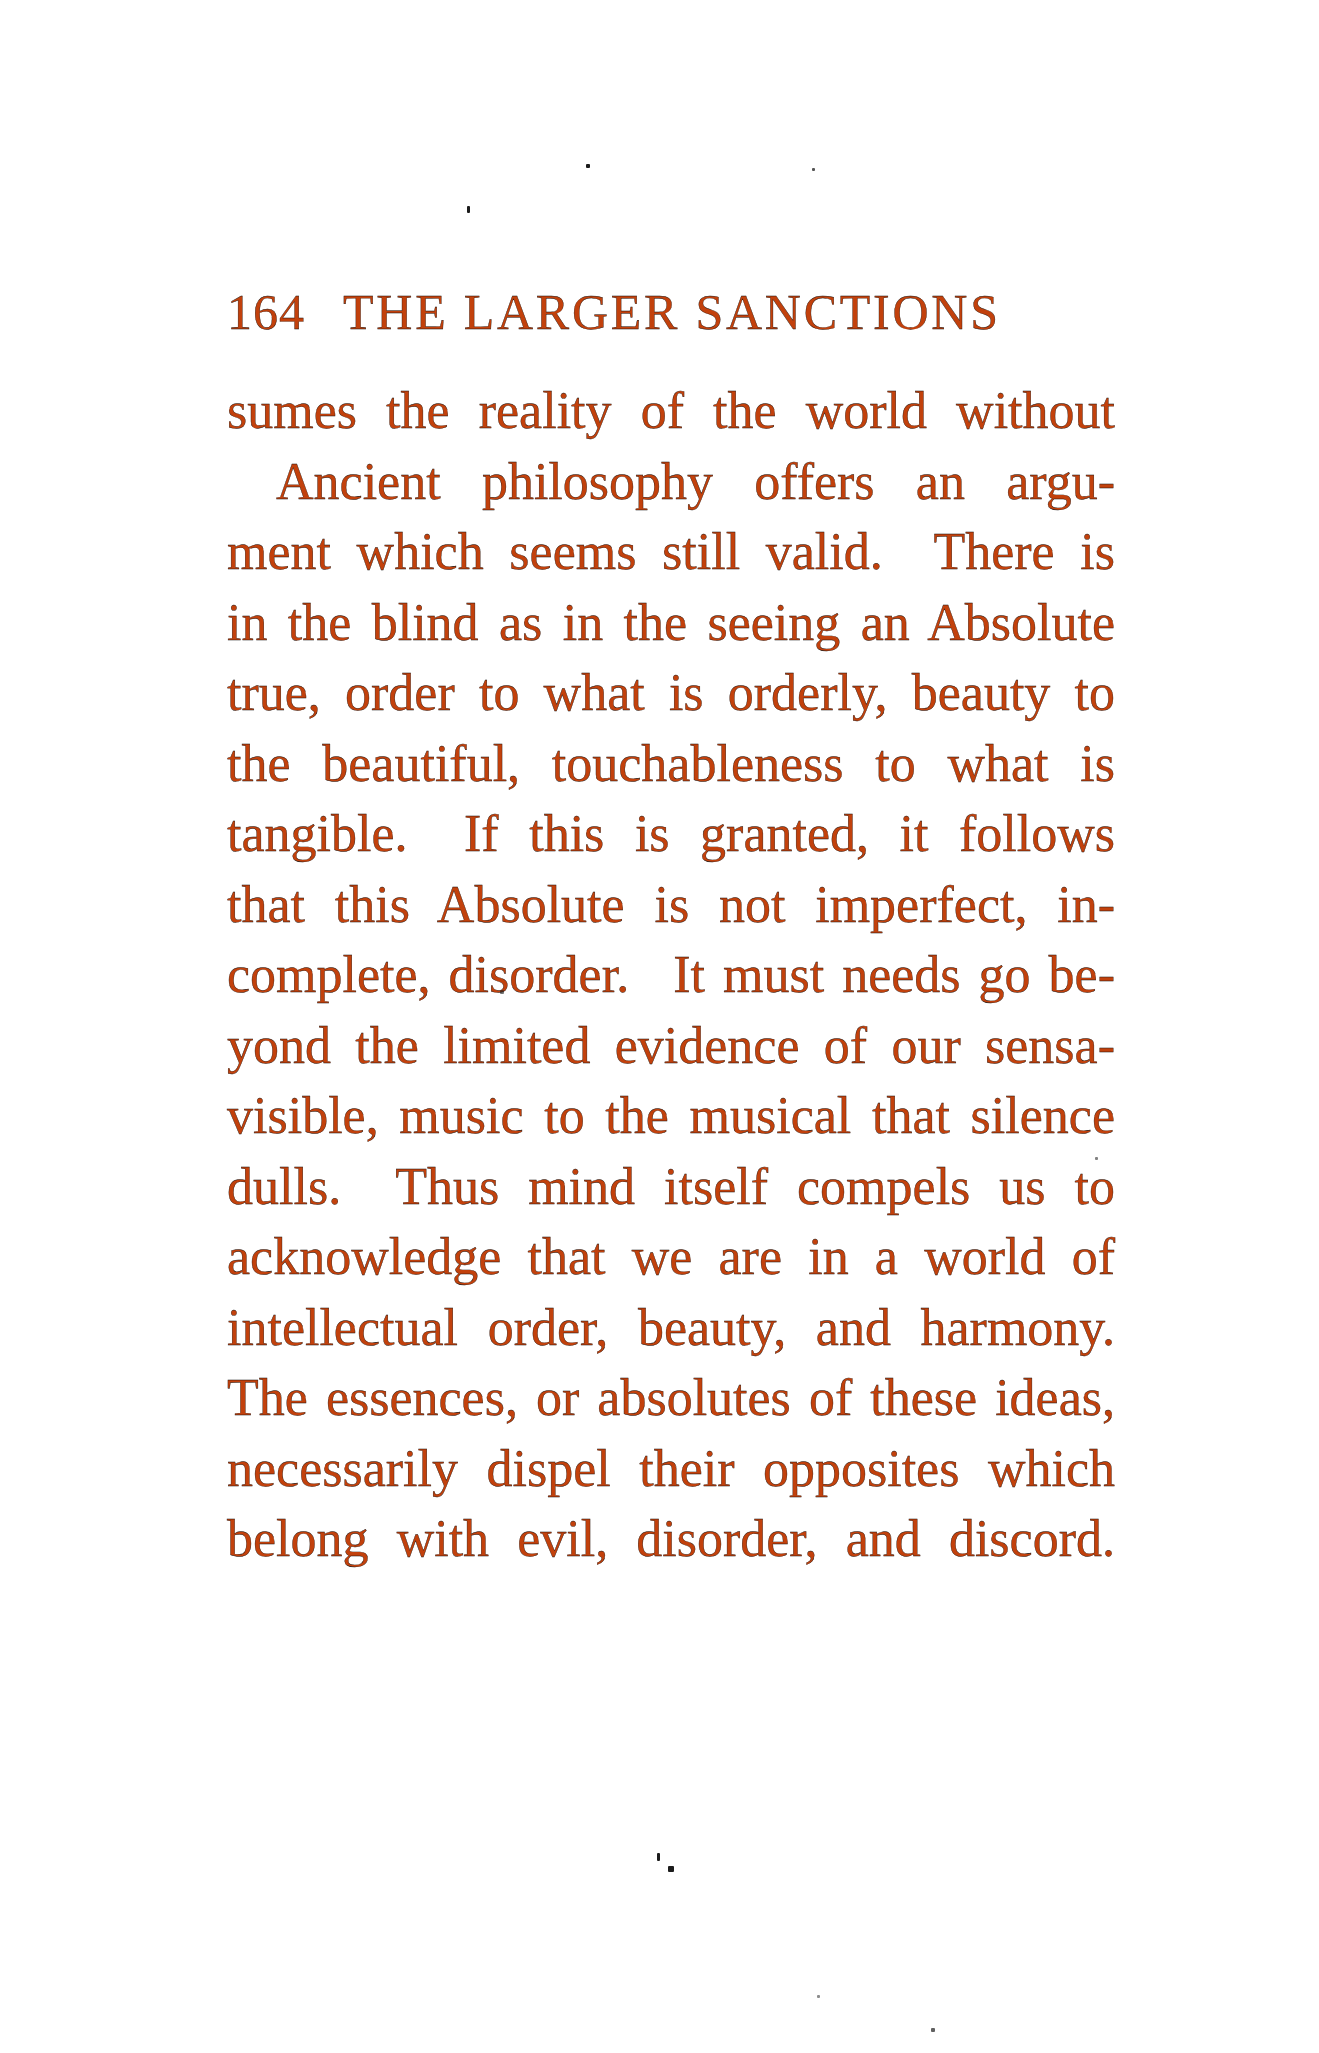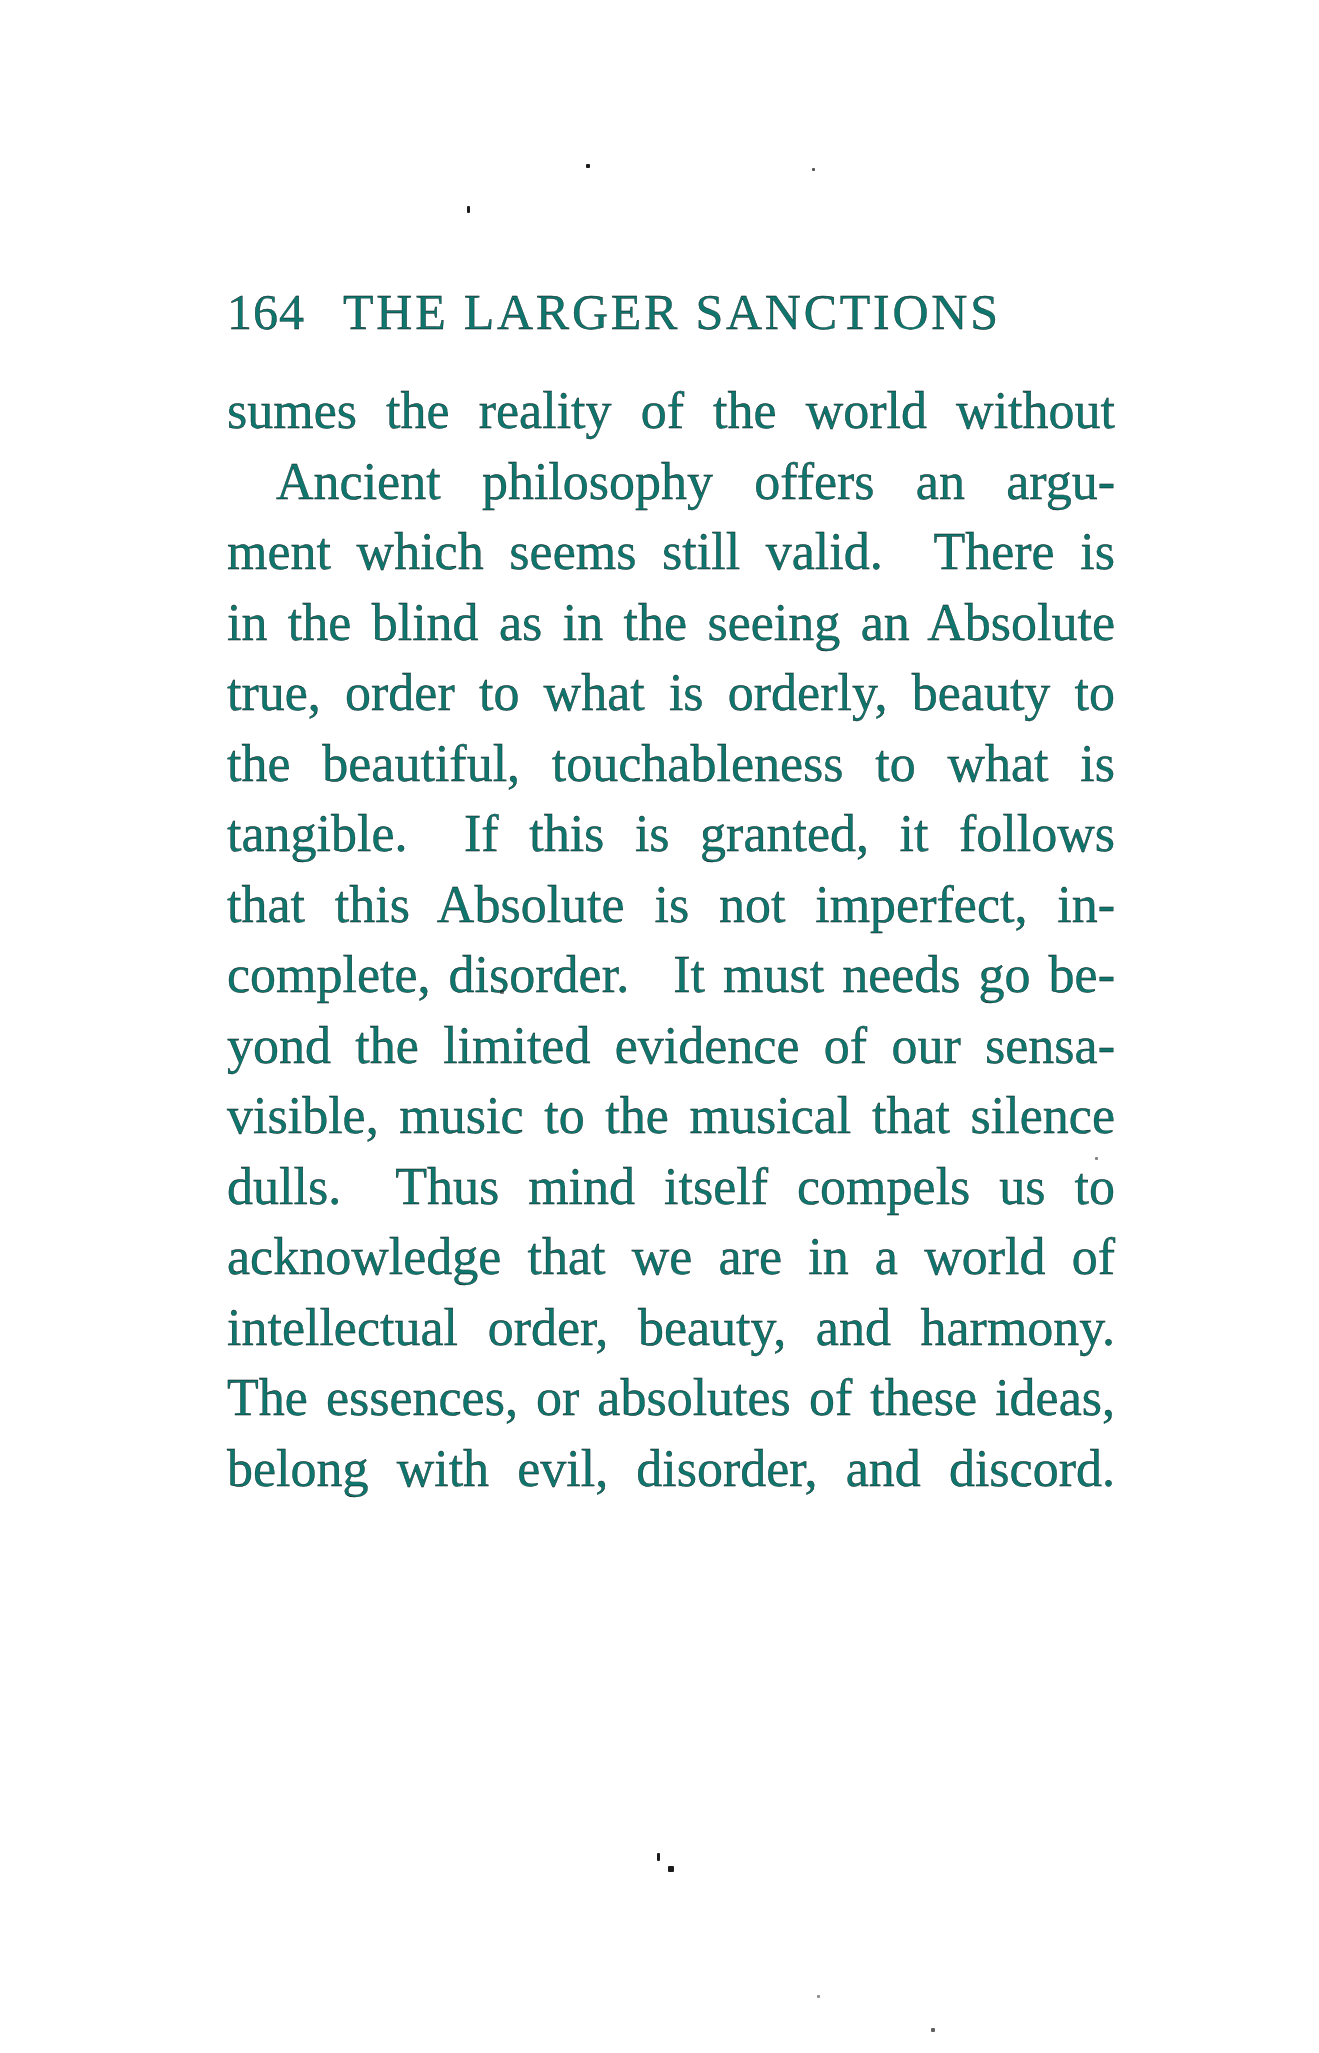--- a/index.html
+++ b/index.html
@@ -8,21 +8,21 @@
     background: #ffffff;
   }
 
   .page {
     position: relative;
     width: 1319px;
     height: 2053px;
     background: #ffffff;
     overflow: hidden;
     font-family: "Liberation Serif", serif;
-    color: #0f766e;
+    color: #c2410c;
     -webkit-text-stroke: 0.35px #0f0f0f;
   }
 
   
   .running-header {
     position: absolute;
     left: 227px;
     top: 287px;
     font-size: 50px;
     line-height: 1;
@@ -83,20 +83,21 @@
     <div class="line">the beautiful, touchableness to what is</div>
     <div class="line">tangible.  If this is granted, it follows</div>
     <div class="line">that this Absolute is not imperfect, in-</div>
     <div class="line">complete, disorder.  It must needs go be-</div>
     <div class="line">yond the limited evidence of our sensa-</div>
     <div class="line">visible, music to the musical that silence</div>
     <div class="line">dulls.  Thus mind itself compels us to</div>
     <div class="line">acknowledge that we are in a world of</div>
     <div class="line">intellectual order, beauty, and harmony.</div>
     <div class="line">The essences, or absolutes of these ideas,</div>
+    <div class="line">necessarily dispel their opposites which</div>
     <div class="line">belong with evil, disorder, and discord.</div>
   </div>
 
   <div class="speck" style="left:586px; top:164px; width:4px; height:4px;"></div>
   <div class="speck" style="left:812px; top:168px; width:3px; height:3px; opacity:.75;"></div>
   <div class="speck" style="left:467px; top:206px; width:3px; height:7px;"></div>
   <div class="speck" style="left:500px; top:990px; width:4px; height:4px; opacity:.6;"></div>
   <div class="speck" style="left:1095px; top:1157px; width:3px; height:3px; opacity:.55;"></div>
   <div class="speck" style="left:657px; top:1853px; width:3px; height:8px;"></div>
   <div class="speck" style="left:668px; top:1866px; width:6px; height:6px;"></div>

